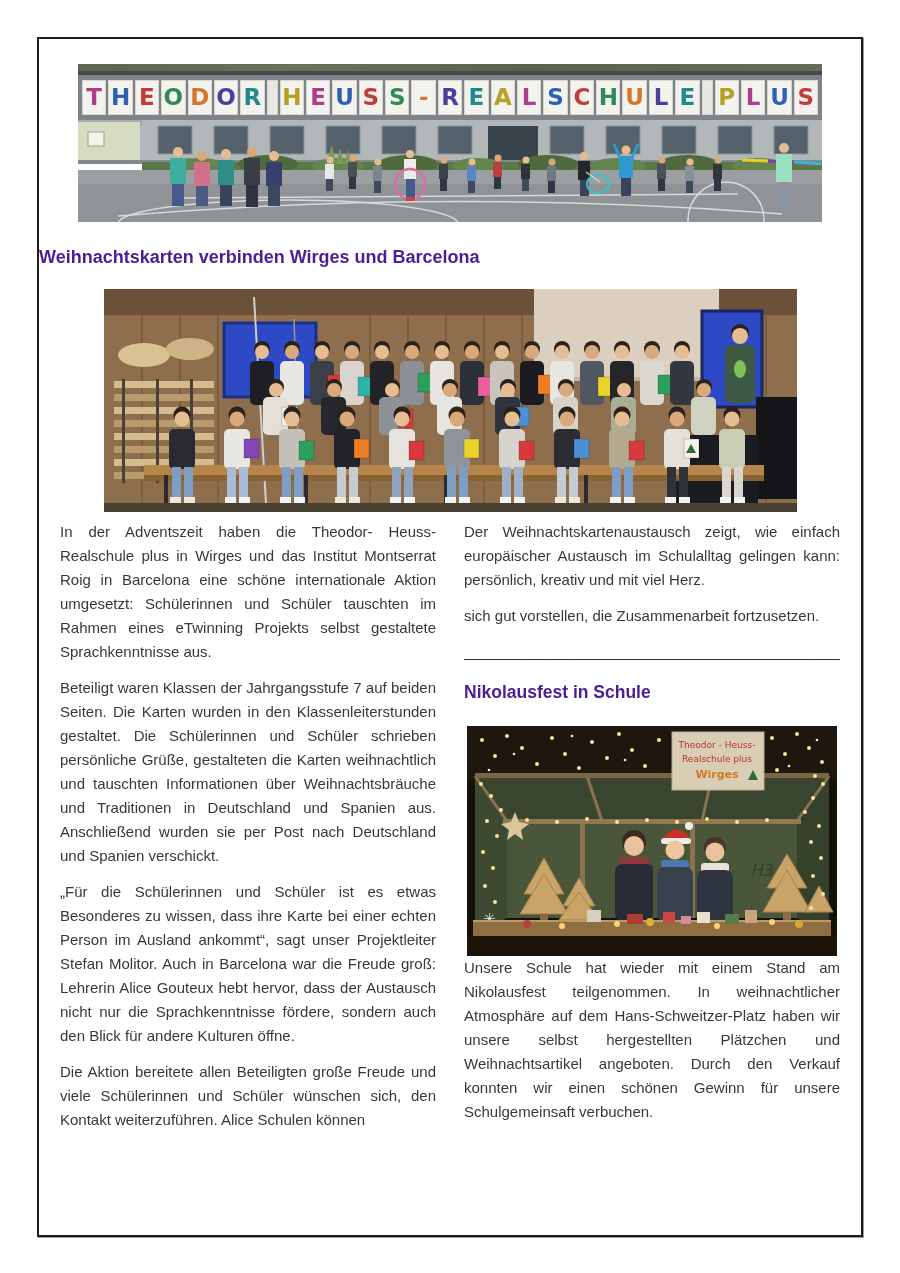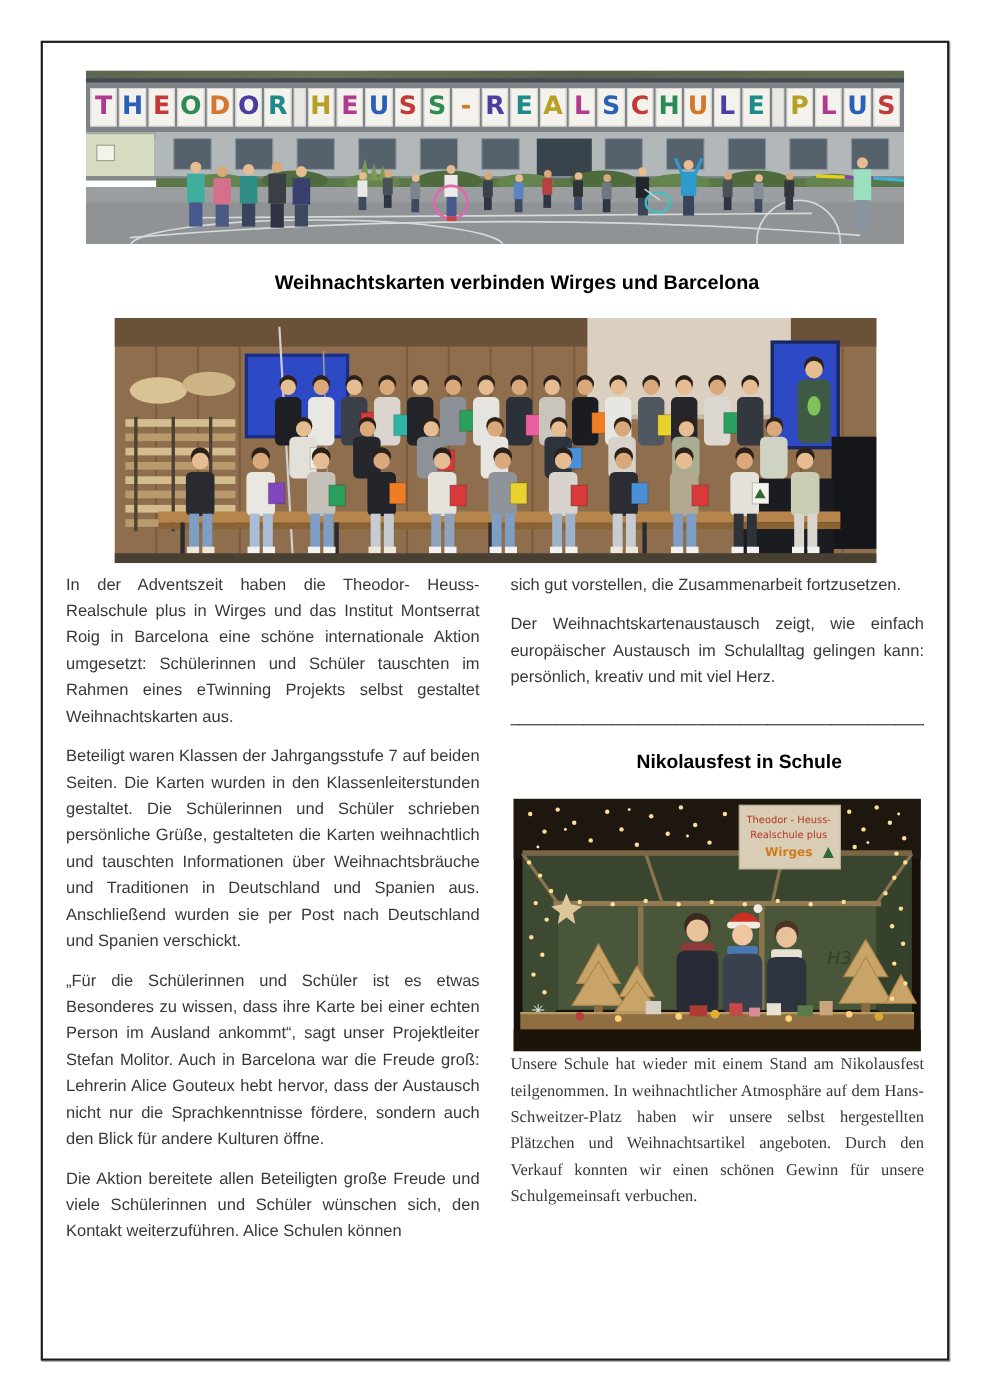--- a/index.html
+++ b/index.html
@@ -14,34 +14,34 @@
   
   .header-photo{margin:25px 39px 0 39px;height:158px;display:flex;flex-direction:column;overflow:hidden;}
   .foliage{height:7px;background:linear-gradient(90deg,#5c6650,#6b7258 30%,#59624e 60%,#666e55);}
   .signband{height:49px;background:#7d8388;border-top:4px solid #454a50;display:flex;gap:2px;padding:5px 4px;box-sizing:border-box;}
   .sl{flex:1;background:#f4f2ed;box-shadow:inset 0 0 0 1px #d8d5cf;display:flex;align-items:center;justify-content:center;
       font-family:"DejaVu Sans",sans-serif;font-weight:bold;font-size:23px;line-height:1;}
   .sg{flex:0.45;background:#e9e7e2;box-shadow:inset 0 0 0 1px #d8d5cf;}
   .yard{flex:1;}
   .yard svg{display:block;width:100%;height:102px;}
   
-  h1,h2{font-size:18px;line-height:26px;color:#000000;text-align:center;margin:0;font-weight:bold;padding-left:40px;}
+  h1,h2{font-size:18px;line-height:26px;color:#4c1d95;margin:0;font-weight:bold;}
   h1{margin-top:22px;}
   .group-photo{width:693px;height:223px;margin:19px auto 0;overflow:hidden;}
   .group-photo svg{display:block;}
   .columns{display:flex;gap:28px;margin:8px 21px 0 21px;}
   .col{width:376px;}
   .col p{font-size:15px;line-height:24px;text-align:justify;margin:0 0 12px 0;color:#383838;}
   .col p:last-child{margin-bottom:0;}
   .divider{margin-top:6px;text-align:center;font-size:15px;line-height:24px;color:#222;
            white-space:nowrap;overflow:hidden;}
   .col h2{margin-top:16px;font-size:17.5px;line-height:24px;}
   .stall-photo{width:372px;height:230px;margin:22px auto 0;overflow:hidden;}
   .stall-photo svg{display:block;}
-  .after-stall{margin-top:20px;font-family:Liberation Serif, serif;}
+  .after-stall{margin-top:20px;}
   
   .hair{fill:#2b211a}.skin{fill:#e6bc93}.skin2{fill:#d9a87b}
   .card{stroke:rgba(0,0,0,.18);stroke-width:1}
   .cline{stroke:#d7dadb;stroke-width:1.5;fill:none}
 </style>
 </head>
 <body>
 
 <div class="sheet">
 
@@ -414,28 +414,28 @@
           <rect x="630" y="178" width="9" height="32" fill="#d9d6d0"></rect>
           <rect x="616" y="208" width="11" height="6" fill="#f2f2f0"></rect>
           <rect x="630" y="208" width="11" height="6" fill="#f2f2f0"></rect>
       </g>
       <rect x="0" y="214" width="693" height="9" fill="#474033"></rect>
     </svg>
   </div>
 
   <div class="columns">
     <div class="col">
-      <p>In der Adventszeit haben die Theodor- Heuss-Realschule plus in Wirges und das Institut Montserrat Roig in Barcelona eine schöne internationale Aktion umgesetzt: Schülerinnen und Schüler tauschten im Rahmen eines eTwinning Projekts selbst gestaltet Weihnachtskarten aus.</p>
+      <p>In der Adventszeit haben die Theodor- Heuss-Realschule plus in Wirges und das Institut Montserrat Roig in Barcelona eine schöne internationale Aktion umgesetzt: Schülerinnen und Schüler tauschten im Rahmen eines eTwinning Projekts selbst gestaltete Sprachkenntnisse aus.</p>
       <p>Beteiligt waren Klassen der Jahrgangsstufe 7 auf beiden Seiten. Die Karten wurden in den Klassenleiterstunden gestaltet. Die Schülerinnen und Schüler schrieben persönliche Grüße, gestalteten die Karten weihnachtlich und tauschten Informationen über Weihnachtsbräuche und Traditionen in Deutschland und Spanien aus. Anschließend wurden sie per Post nach Deutschland und Spanien verschickt.</p>
       <p>„Für die Schülerinnen und Schüler ist es etwas Besonderes zu wissen, dass ihre Karte bei einer echten Person im Ausland ankommt“, sagt unser Projektleiter Stefan Molitor. Auch in Barcelona war die Freude groß: Lehrerin Alice Gouteux hebt hervor, dass der Austausch nicht nur die Sprachkenntnisse fördere, sondern auch den Blick für andere Kulturen öffne.</p>
       <p>Die Aktion bereitete allen Beteiligten große Freude und viele Schülerinnen und Schüler wünschen sich, den Kontakt weiterzuführen. Alice Schulen können</p>
     </div>
     <div class="col">
+      <p>Der Weihnachtskartenaustausch zeigt, wie einfach europäischer Austausch im Schulalltag gelingen kann: persönlich, kreativ und mit viel Herz.</p>
       <p>sich gut vorstellen, die Zusammenarbeit fortzusetzen.</p>
-      <p>Der Weihnachtskartenaustausch zeigt, wie einfach europäischer Austausch im Schulalltag gelingen kann: persönlich, kreativ und mit viel Herz.</p>
       <div class="divider">________________________________________________</div>
       <h2>Nikolausfest in Schule</h2>
 
       <div class="stall-photo">
         <svg viewBox="0 0 370 230" width="372" height="230">
           <rect width="370" height="230" fill="#15100a"></rect>
           <rect x="0" y="0" width="370" height="55" fill="#1d1710"></rect>
           <polygon points="8,50 40,95 40,192 8,210" fill="#3d4a31"></polygon>
           <polygon points="362,50 330,95 330,192 362,210" fill="#35412a"></polygon>
           <polygon points="8,50 362,50 330,95 40,95" fill="#39452e"></polygon>

